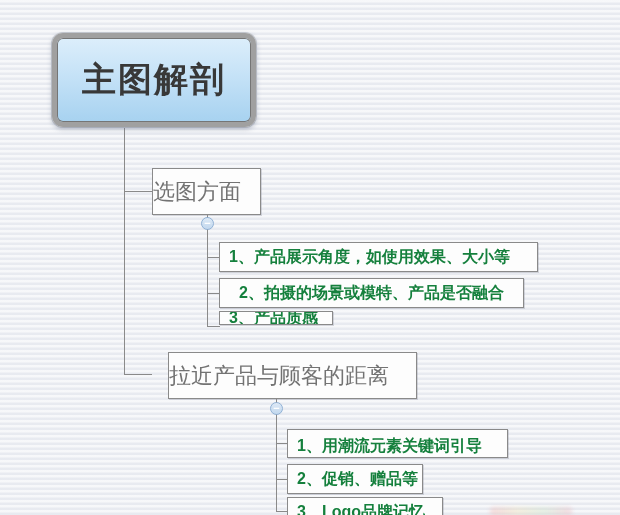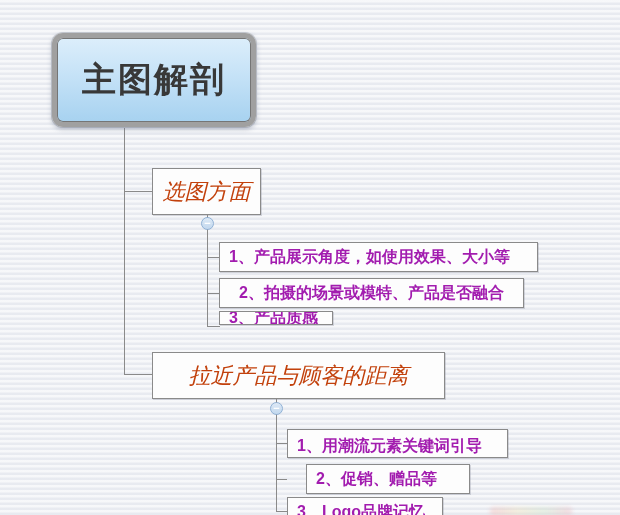--- a/index.html
+++ b/index.html
@@ -37,22 +37,22 @@
   }
   
   .node{
     position:absolute;box-sizing:border-box;
     background:#fdfdfd;
     border:1px solid #8a8a8a;
     box-shadow:1px 1px 0 rgba(145,150,162,0.35);
     display:flex;align-items:center;
     white-space:nowrap;overflow:hidden;
   }
-  .topic{justify-content:center;font-size:22px;color:#c2410c;font-style:italic;}
-  .child{font-size:16px;font-weight:700;color:#a21caf;padding:0 9px;}
+  .topic{justify-content:flex-start;font-size:22px;color:#737373;}
+  .child{font-size:16px;font-weight:700;color:#15803d;padding:0 9px;}
   
   .collapse{
     position:absolute;width:13px;height:13px;box-sizing:border-box;
     border-radius:50%;
     background:linear-gradient(180deg,#dde9f6,#c2d8ee);
     border:1px solid #90b1d5;
     color:#ffffff;font-size:11px;font-weight:700;line-height:10px;
     text-align:center;z-index:2;
   }
   
@@ -90,35 +90,35 @@
   <div class="node child" style="left:219px;top:242px;width:319px;height:30px;">
     <span>1、产品展示角度，如使用效果、大小等</span>
   </div>
   <div class="node child" style="left:219px;top:278px;width:305px;height:30px;justify-content:center;">
     <span>2、拍摄的场景或模特、产品是否融合</span>
   </div>
   <div class="node child" style="left:219px;top:311px;width:114px;height:14px;">
     <span>3、产品质感</span>
   </div>
 
-  <div class="node topic" style="left:152px;top:352px;width:293px;height:47px;">
+  <div class="node topic" style="left:168px;top:352px;width:249px;height:47px;">
     <span>拉近产品与顾客的距离</span>
   </div>
 
   <div class="line vline" style="left:276px;top:399px;height:113px;"></div>
   <div class="line hline" style="left:276px;top:443px;width:11px;"></div>
   <div class="line hline" style="left:276px;top:479px;width:11px;"></div>
   <div class="line hline" style="left:276px;top:511px;width:11px;"></div>
 
   <div class="collapse" style="left:270px;top:402px;">−</div>
 
   <div class="node child" style="left:287px;top:429px;width:221px;height:29px;align-items:flex-end;">
     <span>1、用潮流元素关键词引导</span>
   </div>
-  <div class="node child" style="left:287px;top:464px;width:164px;height:30px;margin-left:19px;">
+  <div class="node child" style="left:287px;top:464px;width:136px;height:30px;">
     <span>2、促销、赠品等</span>
   </div>
   <div class="node child" style="left:287px;top:497px;width:156px;height:30px;">
     <span>3、Logo品牌记忆</span>
   </div>
 
   <div class="watermark"></div>
 
 </div>
 

